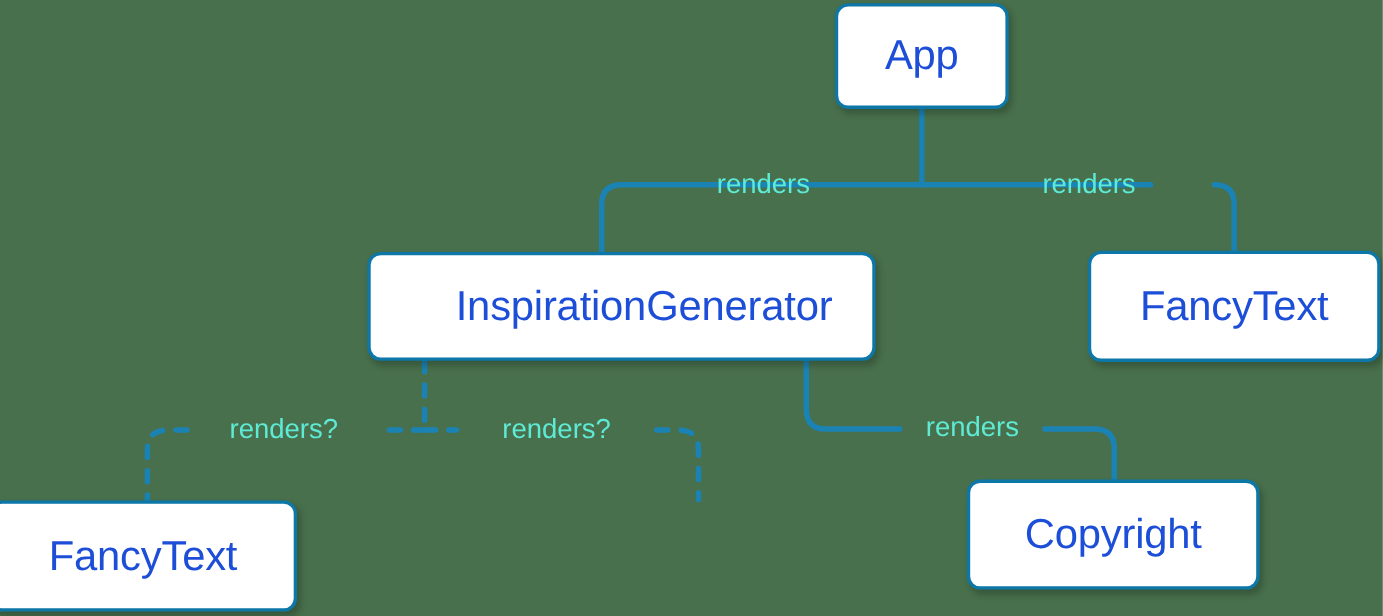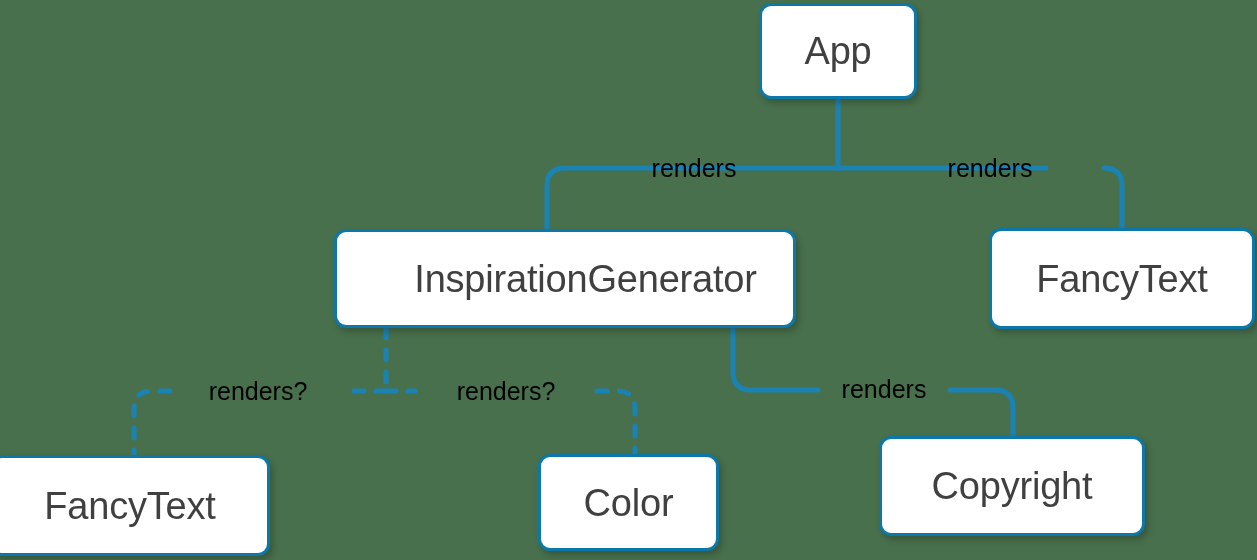--- a/index.html
+++ b/index.html
@@ -27,34 +27,34 @@
   }
   .node {
     position: absolute;
     box-sizing: border-box;
     background: #ffffff;
     border: 3px solid #0d77a8;
     border-radius: 12px;
     display: flex;
     align-items: center;
     justify-content: center;
-    color: #404040;
+    color: #1d4ed8;
     font-size: 38px;
     line-height: 1;
     letter-spacing: -0.2px;
     box-shadow: 3px 4px 6px rgba(0,0,0,0.22);
     z-index: 2;
   }
   .node-label {
     white-space: nowrap;
     padding: 0 6px;
   }
   .edge-label {
     position: absolute;
-    color: #000000;
+    color: #5eead4;
     font-size: 25px;
     line-height: 1;
     white-space: nowrap;
     z-index: 3;
     transform: translate(-50%, -50%);
   }
 </style>
 </head>
 <body>
 
@@ -96,21 +96,18 @@
   </div>
 
   <div class="node" style="left:989px; top:228px; width:266px; height:101px;">
     <span class="node-label">FancyText</span>
   </div>
 
   <div class="node" style="left:-10px; top:455px; width:280px; height:101px;">
     <span class="node-label">FancyText</span>
   </div>
 
-  <div class="node" style="left:538px; top:454px; width:181px; height:97px;">
-    <span class="node-label">Color</span>
-  </div>
 
   <div class="node" style="left:879px; top:436px; width:266px; height:100px;">
     <span class="node-label">Copyright</span>
   </div>
 
 </div>
 
 </body></html>

